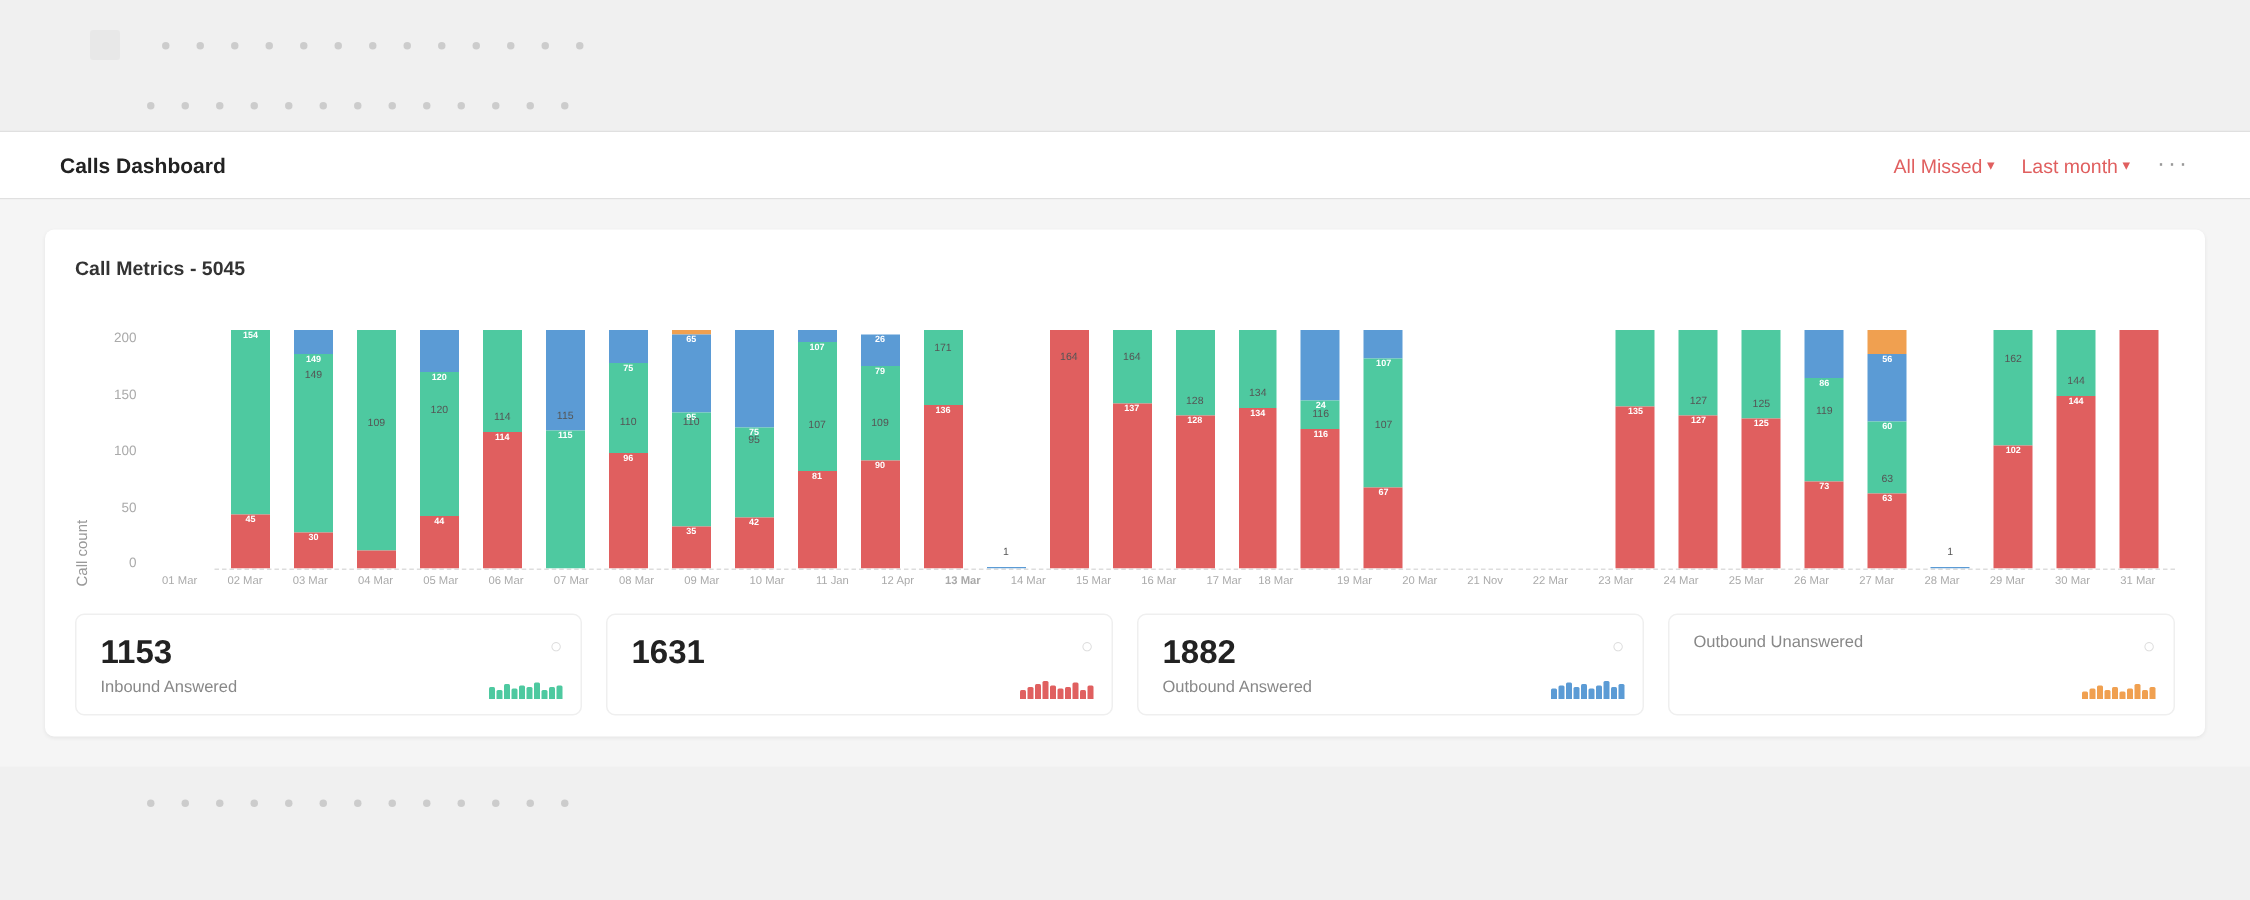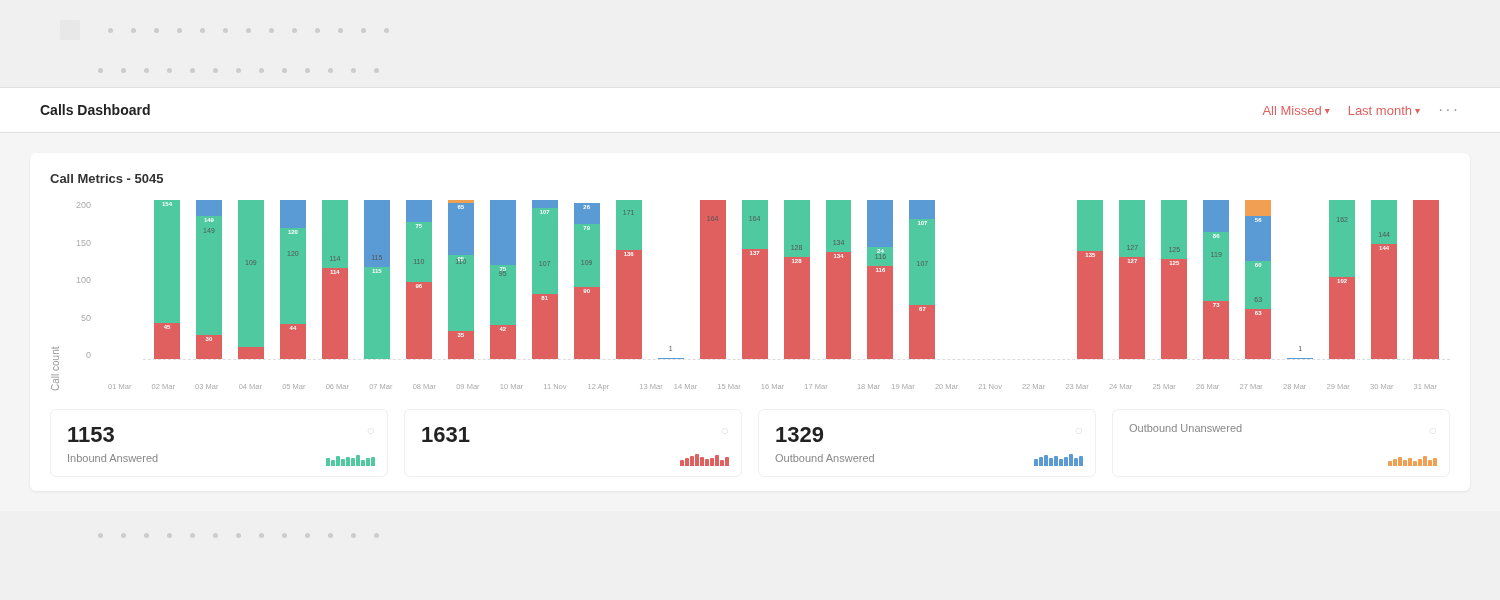--- a/index.html
+++ b/index.html
@@ -203,21 +203,21 @@
   </div>
 </div>
 
 <div class="main-content">
   <div class="card">
     <div class="card-title">Call Metrics - 5045</div>
 
     <div style="display:flex; align-items:stretch;">
       <div class="y-axis-label">Call count</div>
       <div style="flex:1;">
-        <div style="display:flex; height:180px;gap:48px;">
+        <div style="display:flex; align-items:flex-end; height:180px;gap:48px;">
 
           <div style="width:26px; height:160px; display:flex; flex-direction:column; justify-content:space-between; align-items:flex-end; padding-right:4px; padding-bottom:0; margin-bottom:0;">
             <span class="y-tick">200</span>
             <span class="y-tick">150</span>
             <span class="y-tick">100</span>
             <span class="y-tick">50</span>
             <span class="y-tick">0</span>
           </div>
 
           <div id="bars-container" style="flex:1; display:flex; align-items:flex-end; gap:2px; height:160px; border-bottom:1px dashed #ddd; padding:0 4px; overflow:hidden;">
@@ -521,28 +521,28 @@
         <div style="flex: 1 1 0%; text-align: center; font-size: 7.5px; color: rgb(170, 170, 170); white-space: nowrap; overflow: hidden;">01 Mar</div>
             <div style="flex: 1 1 0%; text-align: center; font-size: 7.5px; color: rgb(170, 170, 170); white-space: nowrap; overflow: hidden;">02 Mar</div>
             <div style="flex: 1 1 0%; text-align: center; font-size: 7.5px; color: rgb(170, 170, 170); white-space: nowrap; overflow: hidden;">03 Mar</div>
             <div style="flex: 1 1 0%; text-align: center; font-size: 7.5px; color: rgb(170, 170, 170); white-space: nowrap; overflow: hidden;">04 Mar</div>
             <div style="flex: 1 1 0%; text-align: center; font-size: 7.5px; color: rgb(170, 170, 170); white-space: nowrap; overflow: hidden;">05 Mar</div>
             <div style="flex: 1 1 0%; text-align: center; font-size: 7.5px; color: rgb(170, 170, 170); white-space: nowrap; overflow: hidden;">06 Mar</div>
             <div style="flex: 1 1 0%; text-align: center; font-size: 7.5px; color: rgb(170, 170, 170); white-space: nowrap; overflow: hidden;">07 Mar</div>
             <div style="flex: 1 1 0%; text-align: center; font-size: 7.5px; color: rgb(170, 170, 170); white-space: nowrap; overflow: hidden;">08 Mar</div>
             <div style="flex: 1 1 0%; text-align: center; font-size: 7.5px; color: rgb(170, 170, 170); white-space: nowrap; overflow: hidden;">09 Mar</div>
             <div style="flex: 1 1 0%; text-align: center; font-size: 7.5px; color: rgb(170, 170, 170); white-space: nowrap; overflow: hidden;">10 Mar</div>
-            <div style="flex: 1 1 0%; text-align: center; font-size: 7.5px; color: rgb(170, 170, 170); white-space: nowrap; overflow: hidden;">11 Nov</div>
+            <div style="flex: 1 1 0%; text-align: center; font-size: 7.5px; color: rgb(170, 170, 170); white-space: nowrap; overflow: hidden;">11 Jan</div>
             <div style="flex: 1 1 0%; text-align: center; font-size: 7.5px; color: rgb(170, 170, 170); white-space: nowrap; overflow: hidden;">12 Apr</div>
-            <div style="flex: 1 1 0%; text-align: right; font-size: 7.5px; color: rgb(170, 170, 170); white-space: nowrap; overflow: hidden;">13 Mar</div>
+            <div style="flex: 1 1 0%; text-align: center; font-size: 7.5px; color: rgb(170, 170, 170); white-space: nowrap; overflow: hidden; font-weight: bold;">13 Mar</div>
             <div style="flex: 1 1 0%; text-align: center; font-size: 7.5px; color: rgb(170, 170, 170); white-space: nowrap; overflow: hidden;">14 Mar</div>
             <div style="flex: 1 1 0%; text-align: center; font-size: 7.5px; color: rgb(170, 170, 170); white-space: nowrap; overflow: hidden;">15 Mar</div>
             <div style="flex: 1 1 0%; text-align: center; font-size: 7.5px; color: rgb(170, 170, 170); white-space: nowrap; overflow: hidden;">16 Mar</div>
             <div style="flex: 1 1 0%; text-align: center; font-size: 7.5px; color: rgb(170, 170, 170); white-space: nowrap; overflow: hidden;">17 Mar</div>
-            <div style="flex: 1 1 0%; text-align: right; font-size: 7.5px; color: rgb(170, 170, 170); white-space: nowrap; overflow: hidden;">18 Mar</div>
+            <div style="flex: 1 1 0%; text-align: left; font-size: 7.5px; color: rgb(170, 170, 170); white-space: nowrap; overflow: hidden;">18 Mar</div>
             <div style="flex: 1 1 0%; text-align: center; font-size: 7.5px; color: rgb(170, 170, 170); white-space: nowrap; overflow: hidden;">19 Mar</div>
             <div style="flex: 1 1 0%; text-align: center; font-size: 7.5px; color: rgb(170, 170, 170); white-space: nowrap; overflow: hidden;">20 Mar</div>
             <div style="flex: 1 1 0%; text-align: center; font-size: 7.5px; color: rgb(170, 170, 170); white-space: nowrap; overflow: hidden;">21 Nov</div>
             <div style="flex: 1 1 0%; text-align: center; font-size: 7.5px; color: rgb(170, 170, 170); white-space: nowrap; overflow: hidden;">22 Mar</div>
             <div style="flex: 1 1 0%; text-align: center; font-size: 7.5px; color: rgb(170, 170, 170); white-space: nowrap; overflow: hidden;">23 Mar</div>
             <div style="flex: 1 1 0%; text-align: center; font-size: 7.5px; color: rgb(170, 170, 170); white-space: nowrap; overflow: hidden;">24 Mar</div>
             <div style="flex: 1 1 0%; text-align: center; font-size: 7.5px; color: rgb(170, 170, 170); white-space: nowrap; overflow: hidden;">25 Mar</div>
             <div style="flex: 1 1 0%; text-align: center; font-size: 7.5px; color: rgb(170, 170, 170); white-space: nowrap; overflow: hidden;">26 Mar</div>
             <div style="flex: 1 1 0%; text-align: center; font-size: 7.5px; color: rgb(170, 170, 170); white-space: nowrap; overflow: hidden;">27 Mar</div>
             <div style="flex: 1 1 0%; text-align: center; font-size: 7.5px; color: rgb(170, 170, 170); white-space: nowrap; overflow: hidden;">28 Mar</div>
@@ -582,21 +582,21 @@
             <div class="mini-bar" style="height: 9px; background: rgb(224, 95, 95);"></div>
             <div class="mini-bar" style="height: 7px; background: rgb(224, 95, 95);"></div>
             <div class="mini-bar" style="height: 8px; background: rgb(224, 95, 95);"></div>
             <div class="mini-bar" style="height: 11px; background: rgb(224, 95, 95);"></div>
             <div class="mini-bar" style="height: 6px; background: rgb(224, 95, 95);"></div>
             <div class="mini-bar" style="height: 9px; background: rgb(224, 95, 95);"></div>
           </div>
         </div>
         <div class="metric-card">
           <div class="metric-icon" style="color: rgb(221, 221, 221);">○</div>
-          <div class="metric-value">1329</div>
+          <div class="metric-value">1882</div>
           <div class="metric-label">Outbound Answered</div>
           <div class="metric-chart-icon">
             <div class="mini-bar" style="height: 7px; background: rgb(91, 155, 213);"></div>
             <div class="mini-bar" style="height: 9px; background: rgb(91, 155, 213);"></div>
             <div class="mini-bar" style="height: 11px; background: rgb(91, 155, 213);"></div>
             <div class="mini-bar" style="height: 8px; background: rgb(91, 155, 213);"></div>
             <div class="mini-bar" style="height: 10px; background: rgb(91, 155, 213);"></div>
             <div class="mini-bar" style="height: 7px; background: rgb(91, 155, 213);"></div>
             <div class="mini-bar" style="height: 9px; background: rgb(91, 155, 213);"></div>
             <div class="mini-bar" style="height: 12px; background: rgb(91, 155, 213);"></div>

